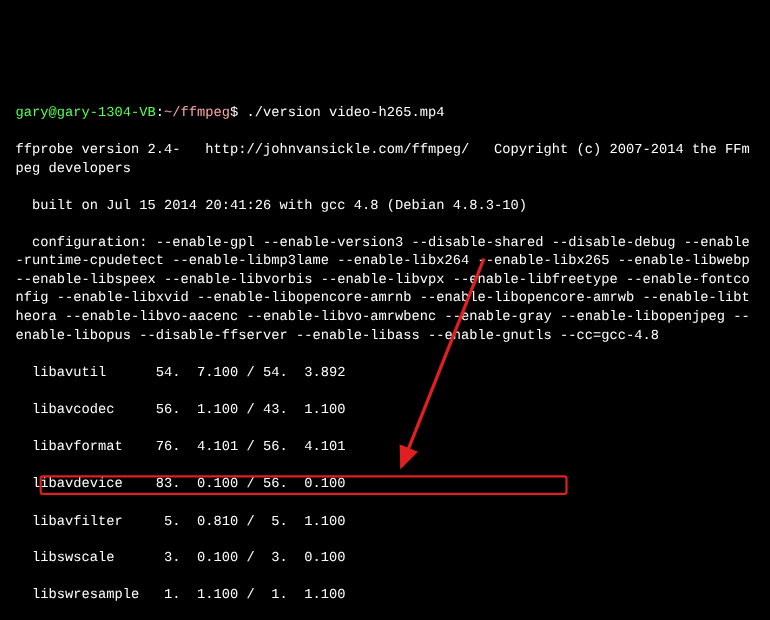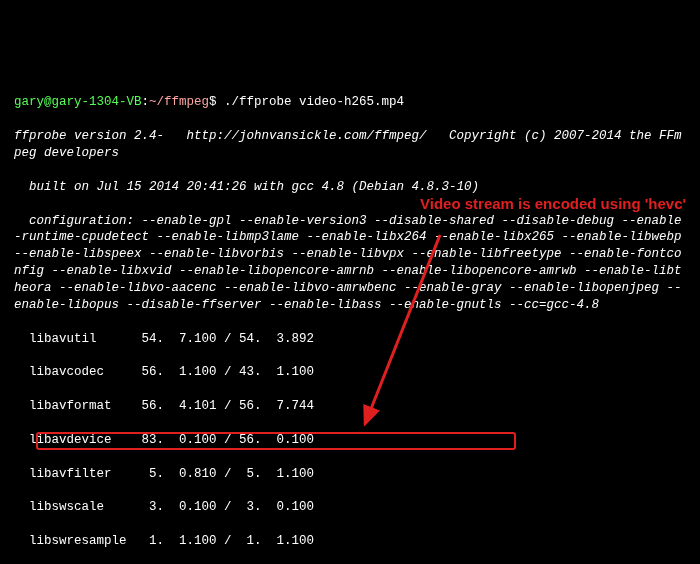--- a/index.html
+++ b/index.html
@@ -11,21 +11,21 @@
     line-height: 1.35;
     width: 700px;
     height: 564px;
     overflow: hidden;
     padding: 10px 14px;
     position: relative;
     white-space: pre-wrap;
     word-break: break-all;
   }
   .term-line { white-space: pre; }
-  .wrap-line { white-space: pre-wrap; word-break: break-all; font-style: italic; }
+  .wrap-line { white-space: pre-wrap; word-break: break-all; }
   .prompt-user { color: #55ff55; }
   .prompt-path { color: #fca5a5; }
   .prompt-sep  { color: #fff; }
   .annotation {
     position: absolute;
     color: #e02020;
     font-family: Arial, sans-serif;
     font-weight: bold;
     font-size: 15px;
     line-height: 1.25;
@@ -46,27 +46,27 @@
     border-radius: 3px;
     background: transparent;
   }
 </style>
 </head>
 <body>
 
 
 
 
-<div class="term-line"><span class="prompt-user">gary@gary-1304-VB</span><span class="prompt-sep">:</span><span class="prompt-path">~/ffmpeg</span><span class="prompt-sep">$ </span><span>./ffprobe video-h265.mp4</span></div>
+<div class="term-line"><span class="prompt-user">gary@gary-1304-VB</span><span class="prompt-sep">:</span><span class="prompt-path">~/ffmpeg</span><span class="prompt-sep">$ </span><span>./version video-h265.mp4</span></div>
 <div class="wrap-line">ffprobe version 2.4-   http://johnvansickle.com/ffmpeg/   Copyright (c) 2007-2014 the FFmpeg developers</div>
 <div class="wrap-line">  built on Jul 15 2014 20:41:26 with gcc 4.8 (Debian 4.8.3-10)</div>
 <div class="wrap-line">  configuration: --enable-gpl --enable-version3 --disable-shared --disable-debug --enable-runtime-cpudetect --enable-libmp3lame --enable-libx264 --enable-libx265 --enable-libwebp --enable-libspeex --enable-libvorbis --enable-libvpx --enable-libfreetype --enable-fontconfig --enable-libxvid --enable-libopencore-amrnb --enable-libopencore-amrwb --enable-libtheora --enable-libvo-aacenc --enable-libvo-amrwbenc --enable-gray --enable-libopenjpeg --enable-libopus --disable-ffserver --enable-libass --enable-gnutls --cc=gcc-4.8</div>
 <div class="term-line">  libavutil      54.  7.100 / 54.  3.892</div>
 <div class="term-line">  libavcodec     56.  1.100 / 43.  1.100</div>
-<div class="term-line">  libavformat    56.  4.101 / 56.  7.744</div>
+<div class="term-line">  libavformat    76.  4.101 / 56.  4.101</div>
 <div class="term-line">  libavdevice    83.  0.100 / 56.  0.100</div>
 <div class="term-line">  libavfilter     5.  0.810 /  5.  1.100</div>
 <div class="term-line">  libswscale      3.  0.100 /  3.  0.100</div>
 <div class="term-line">  libswresample   1.  1.100 /  1.  1.100</div>
 
 
 
 
 
 
@@ -78,21 +78,20 @@
 
 
 
 
 
 
 <div class="highlight-box" style="left:36px; top:432px; width:480px; height:18px;"></div>
 
 
 <div class="annotation">
-  <div>Video stream is encoded using 'hevc'</div>
 </div>
 
 
 <svg class="arrow">
   <defs>
     <marker id="ah" markerWidth="8" markerHeight="8" refX="6" refY="3" orient="auto">
       <path d="M0,0 L7,3 L0,6 Z" fill="#e02020"></path>
     </marker>
   </defs>
   <line x1="440" y1="235" x2="365" y2="424" stroke="#e02020" stroke-width="3" marker-end="url(#ah)"></line>

